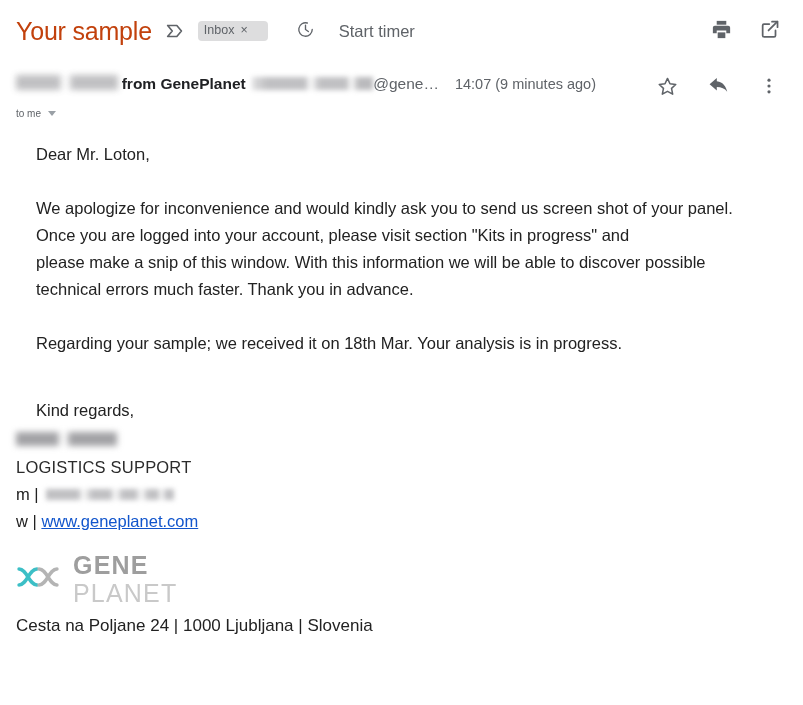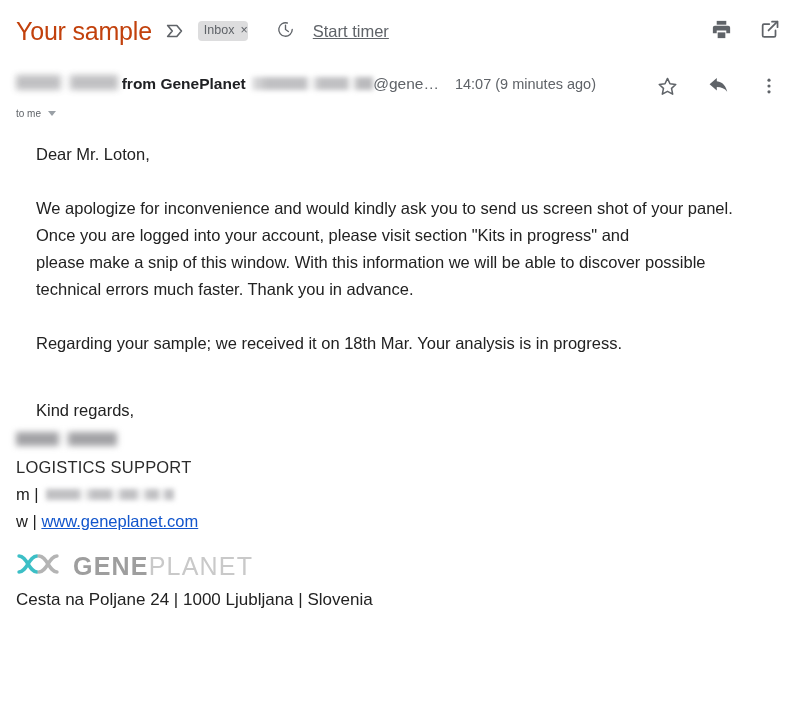--- a/index.html
+++ b/index.html
@@ -35,21 +35,21 @@
   .label-icon {
     margin-left: 12px;
     display: flex;
     align-items: center;
     color: #5f6368;
   }
   .inbox-chip {
     margin-left: 12px;
     background: #ddddde;
     border-radius: 4px;
-    padding: 2px 0 3px 6px;
+    padding: 2px 20px 3px 6px;
     font-size: 12.5px;
     color: #5f6368;
     line-height: 15px;
     display: flex;
     align-items: flex-end;
     white-space: nowrap;
   }
   .inbox-chip .chip-x {
     margin-left: 6px;
     font-size: 12.5px;
@@ -57,23 +57,22 @@
   }
   .timer {
     margin-left: 28px;
     display: flex;
     align-items: center;
     color: #5f6368;
     font-size: 16.5px;
     white-space: nowrap;
   }
   .timer .timer-label {
-    margin-left: 18px;
-    color: #5f6368;
-    text-decoration: underline;
+    margin-left: 24px;
+    color: #5f6368;
   }
   .header-spacer { flex: 1 1 auto; }
   .header-actions {
     display: flex;
     align-items: center;
     gap: 26px;
     padding-right: 6px;
     color: #5f6368;
   }
 
@@ -242,20 +241,21 @@
     padding: 16px 16px 0 16px;
   }
   .logo-mark { display: block; }
   .logo-text {
     margin-left: 13px;
     font-size: 25px;
     letter-spacing: 1.2px;
     line-height: 28px;
     display: flex;
     align-items: baseline;
+    flex-direction: column;
   }
   .logo-gene { color: #9e9e9e; font-weight: bold; }
   .logo-planet { color: #c9c9c9; font-weight: 400; }
   .address-row {
     padding: 6px 16px 0 16px;
     font-size: 17px;
     line-height: 26px;
     color: #222222;
   }
 </style>

